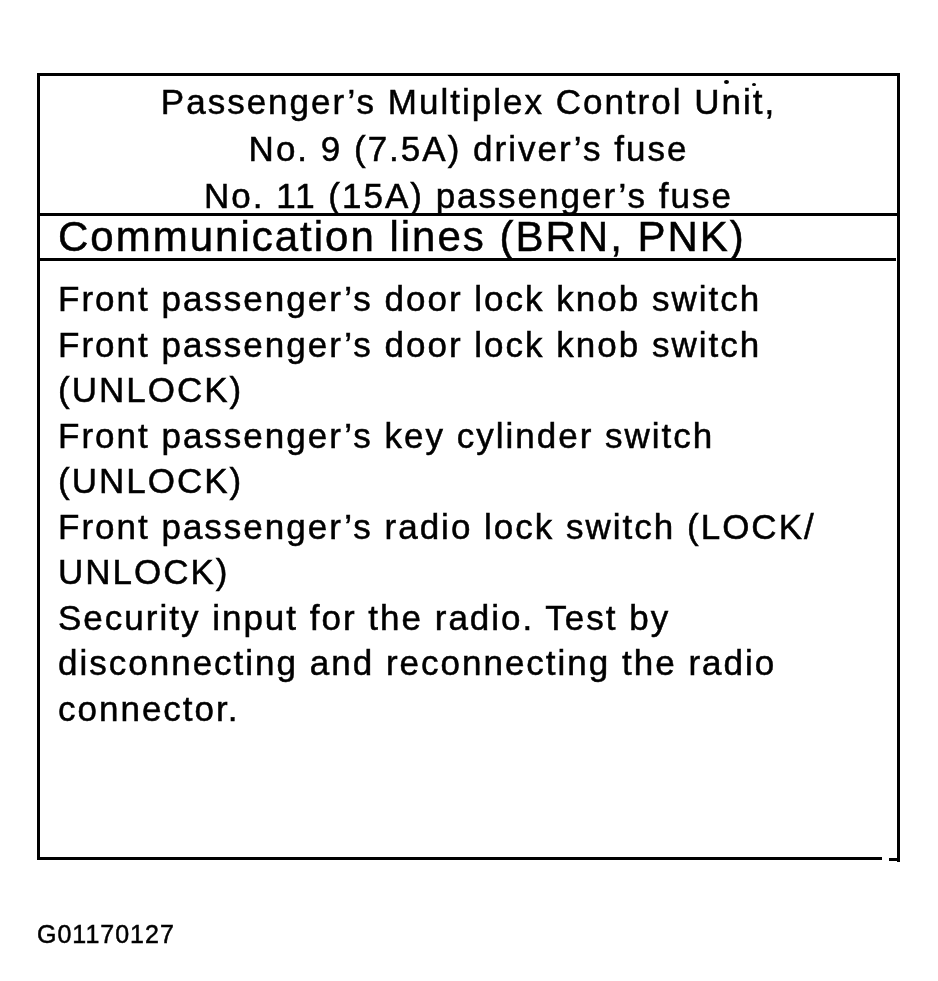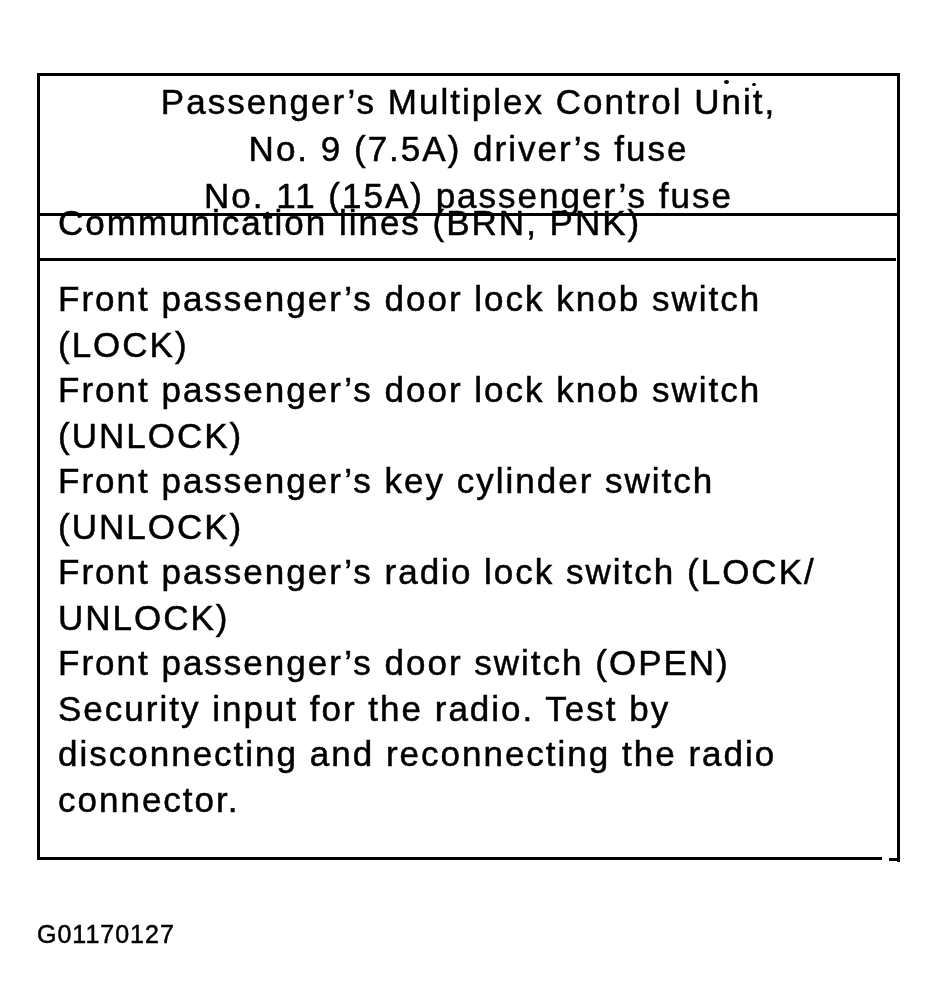--- a/index.html
+++ b/index.html
@@ -26,24 +26,24 @@
     width: 857px;
     text-align: center;
     font-size: 35px;
     line-height: 47px;
     letter-spacing: 2px;
     padding-top: 2px;
     white-space: nowrap;
   }
   .comm-row {
     left: 58px;
-    top: 202px;
+    top: 216px;
     height: 54px;
     line-height: 42px;
-    font-size: 35px;
+    font-size: 42px;
     letter-spacing: 2px;
     white-space: nowrap;
   }
   .body-block {
     left: 58px;
     top: 262px;
     font-size: 35px;
     line-height: 45.5px;
     letter-spacing: 2px;
     padding-top: 14px;
@@ -79,28 +79,26 @@
 <div class="abs header-block">
   <div>Passenger’s Multiplex Control Unit,</div>
   <div>No. 9 (7.5A) driver’s fuse</div>
   <div>No. 11 (15A) passenger’s fuse</div>
 </div>
 
 <div class="abs comm-row">Communication lines (BRN, PNK)</div>
 
 <div class="abs body-block">
   <div>Front passenger’s door lock knob switch</div>
-  <div>(LOCK)</div>
   <div>Front passenger’s door lock knob switch</div>
   <div>(UNLOCK)</div>
   <div>Front passenger’s key cylinder switch</div>
   <div>(UNLOCK)</div>
   <div>Front passenger’s radio lock switch (LOCK/</div>
   <div>UNLOCK)</div>
-  <div>Front passenger’s door switch (OPEN)</div>
   <div>Security input for the radio. Test by</div>
   <div>disconnecting and reconnecting the radio</div>
   <div>connector.</div>
 </div>
 
 <div class="abs figure-id">G01170127</div>
 
 <div class="speck" style="left:724px; top:80px; width:5px; height:4px;"></div>
 <div class="speck" style="left:752px; top:83px; width:4px; height:3px;"></div>
 

